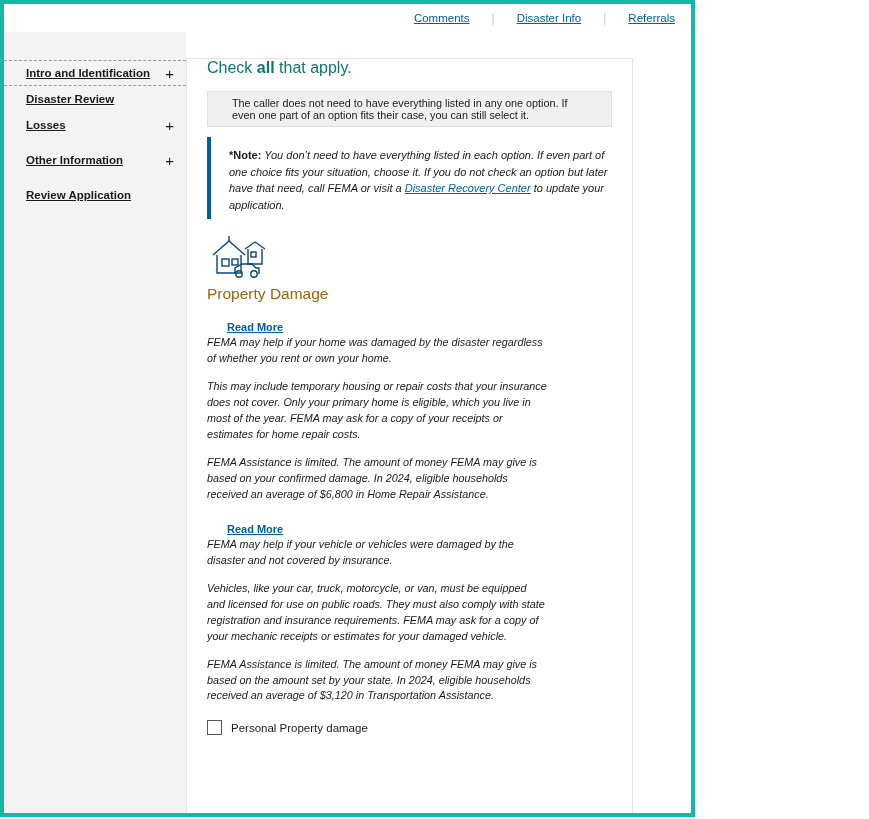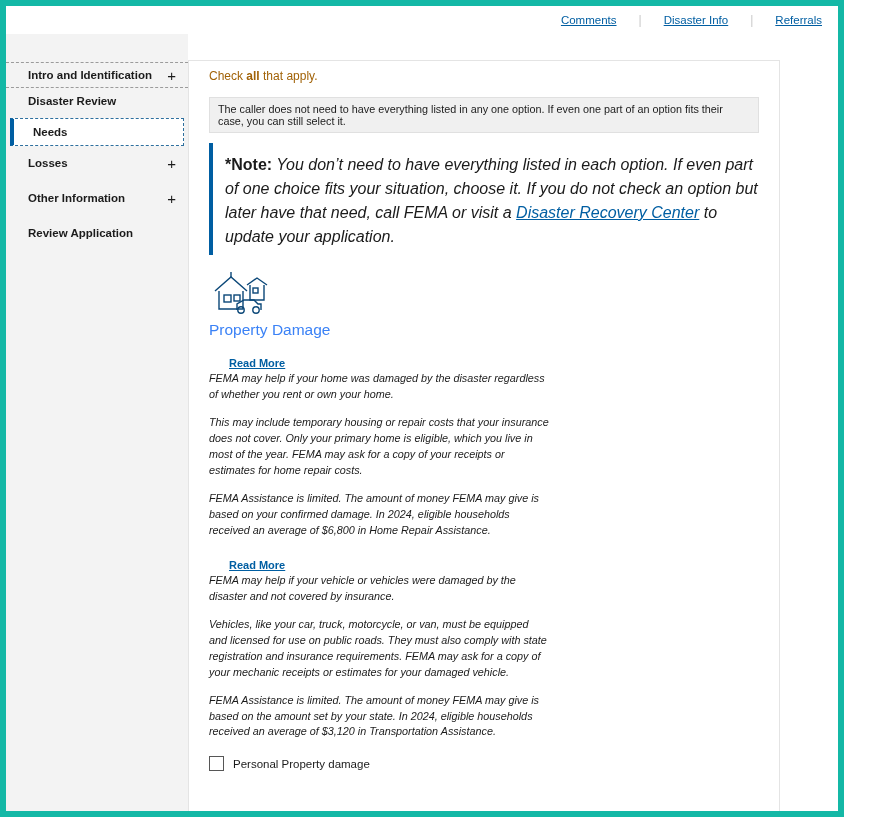--- a/index.html
+++ b/index.html
@@ -9,23 +9,23 @@
   body {
     width: 869px;
     height: 819px;
     background: #ffffff;
     font-family: "Liberation Sans", sans-serif;
     color: #1b1b1b;
     overflow: hidden;
   }
   .app-frame {
     position: relative;
-    width: 844px;
+    width: 695px;
     height: 817px;
-    border: 6px solid #14b8a6;
+    border: 4px solid #14b8a6;
     box-sizing: border-box;
     background: #ffffff;
     overflow: hidden;
   }
 
   
   .top-bar {
     height: 28px;
     display: flex;
     align-items: center;
@@ -67,21 +67,21 @@
     display: flex;
     align-items: center;
     justify-content: space-between;
     box-sizing: border-box;
     padding: 0 12px 0 22px;
     height: 26px;
     font-size: 11.5px;
     color: #1b1b1b;
     cursor: pointer;
   }
-  .nav-item .nav-label { font-weight: bold; }
+  .nav-item .nav-label { font-weight: bold; text-decoration: underline; }
   .nav-item.dashed-top {
     border-top: 1px dashed #9b9b9b;
   }
   .nav-item.dashed-bottom {
     border-bottom: 1px dashed #9b9b9b;
   }
   .nav-item.current {
     background: #ffffff;
     border: 1px dashed #2d6f9e;
     border-left: 4px solid #005ea2;
@@ -117,60 +117,60 @@
   }
   h1.page-title {
     font-size: 20.5px;
     font-weight: normal;
     margin: 22px 0 2px 0;
     color: #1b1b1b;
     letter-spacing: -0.1px;
   }
   h1.page-title .req { color: #b50909; }
   .subtitle {
-    font-size: 12px;
-    margin: 8px 0 14px 0;
-    color: #a16207;
+    font-size: 16px;
+    margin: 0 0 14px 0;
+    color: #0f766e;
   }
   .subtitle b { font-weight: bold; }
 
   .callout {
     background: #f0f0f0;
     border: 1px solid #e0e0e0;
     font-size: 10.8px;
     color: #1b1b1b;
-    padding: 5px 8px;
+    padding: 5px 24px;
     box-sizing: border-box;
   }
   .note-block {
     border-left: 4px solid #005ea2;
-    padding: 10px 0 6px 12px;
+    padding: 10px 0 6px 18px;
     margin-top: 10px;
-    font-size: 16px;
+    font-size: 11px;
     font-style: italic;
     line-height: 1.5;
     color: #1b1b1b;
     max-width: 600px;
   }
   .note-block .note-label { font-style: normal; font-weight: bold; }
   .note-block a {
     color: #005ea2;
     text-decoration: underline;
     font-style: italic;
   }
 
   
   .section-icon {
     margin: 14px 0 2px 2px;
   }
   h2.section-title {
     font-size: 15.5px;
     font-weight: normal;
     margin: 0 0 14px 0;
-    color: #3b82f6;
+    color: #a16207;
   }
 
   
   .option { margin-bottom: 16px; }
   .opt-row {
     display: flex;
     align-items: center;
     gap: 9px;
     margin-bottom: 5px;
   }
@@ -226,23 +226,20 @@
 
       <div class="nav-item dashed-top dashed-bottom">
         <span class="nav-label">Intro and Identification</span>
         <span class="plus">+</span>
       </div>
 
       <div class="nav-item">
         <span class="nav-label">Disaster Review</span>
       </div>
 
-      <div class="nav-item current">
-        <span class="nav-label">Needs</span>
-      </div>
 
       <div class="nav-item">
         <span class="nav-label">Losses</span>
         <span class="plus">+</span>
       </div>
 
       <div class="nav-spacer"></div>
 
       <div class="nav-item">
         <span class="nav-label">Other Information</span>

